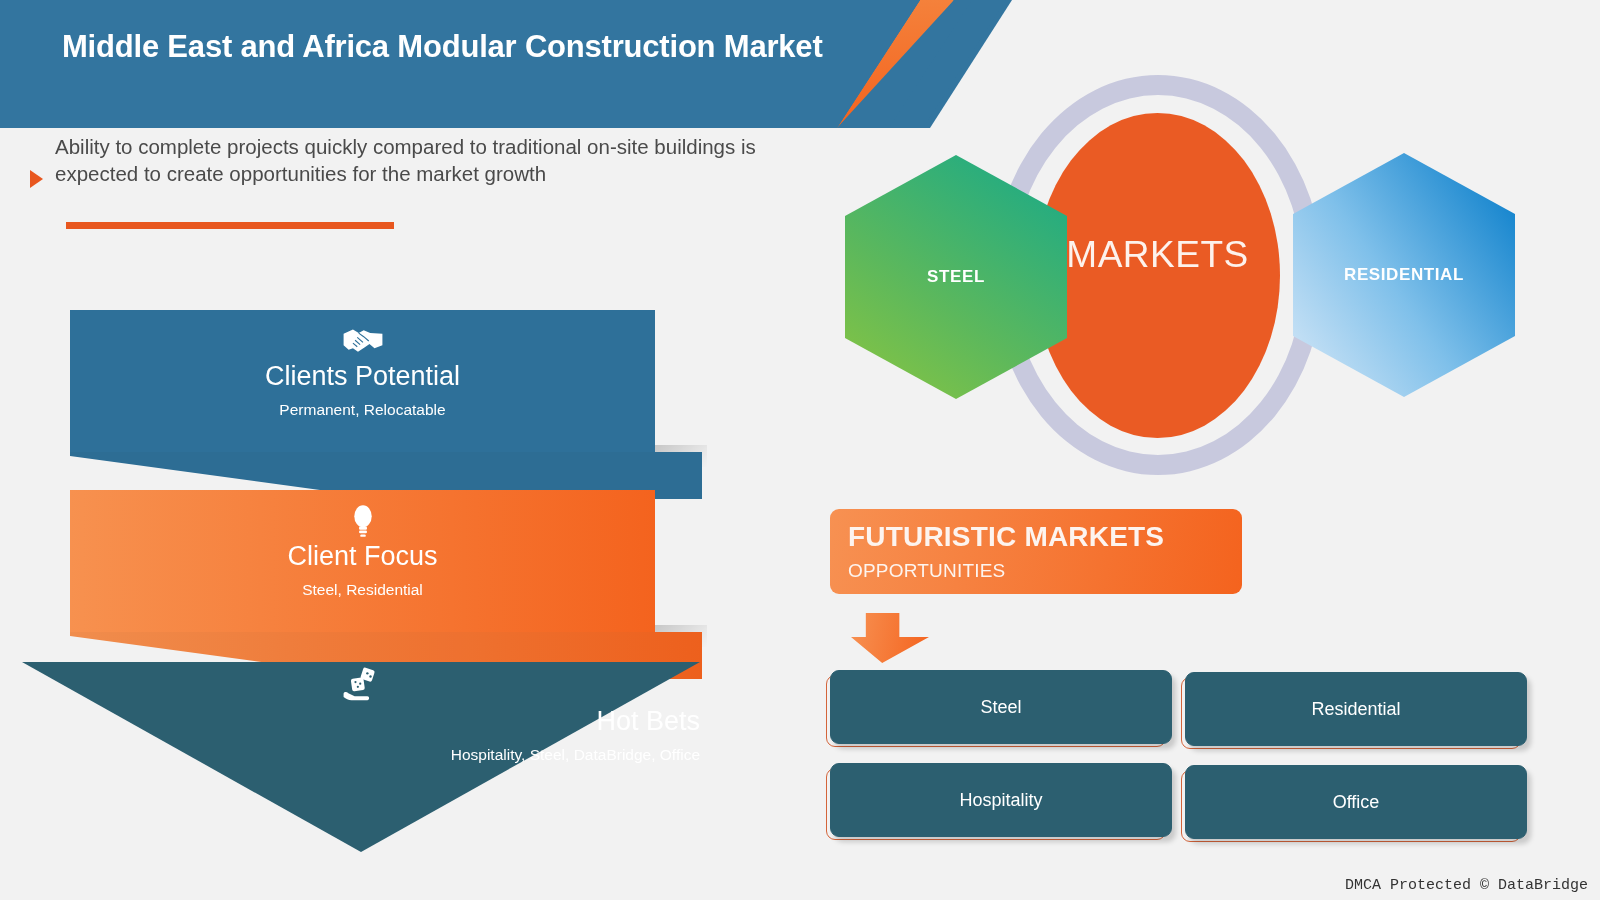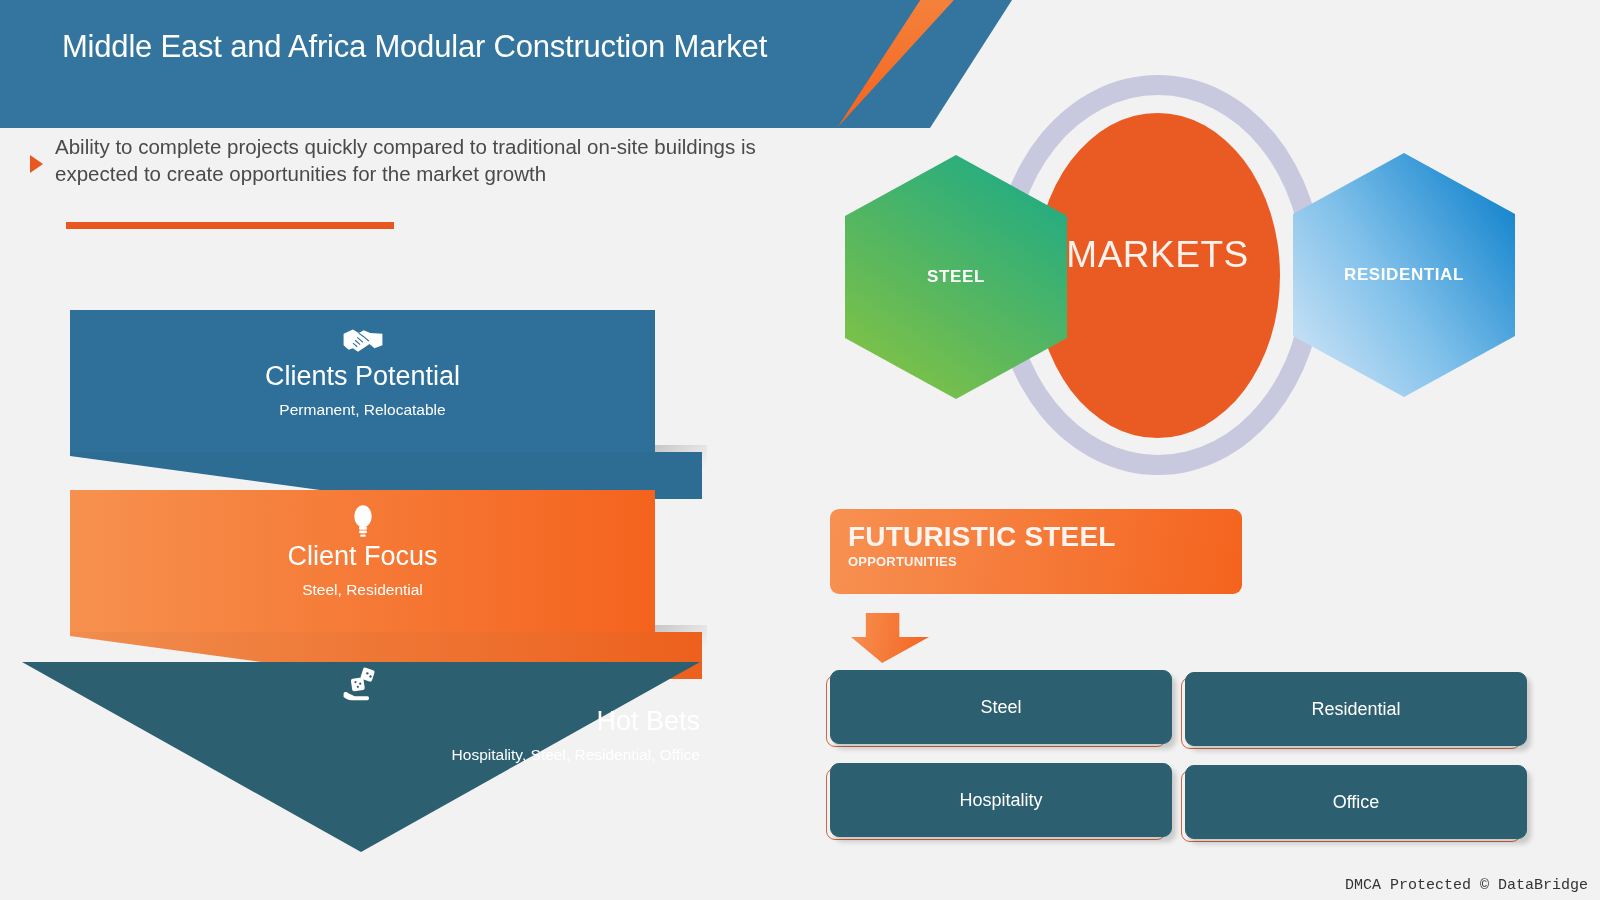--- a/index.html
+++ b/index.html
@@ -28,21 +28,21 @@
     background: #33759f;
     clip-path: polygon(0 0, 1012px 0, 930px 128px, 0 128px);
   }
   .header-title {
     position: absolute;
     left: 62px;
     top: 26px;
     width: 820px;
     color: #ffffff;
     font-size: 31px;
-    font-weight: normal;
+    font-weight: bold;
     line-height: 1.33;
     letter-spacing: -0.2px;
   }
   .stripe {
     position: absolute;
     top: 0;
     height: 128px;
   }
   .stripe-orange {
     left: 920px;
@@ -60,21 +60,21 @@
     transform-origin: top left;
   }
 
   
   .subtitle-row {
     position: absolute;
     left: 30px;
     top: 133px;
     width: 820px;
     display: flex;
-    align-items: center;
+    align-items: flex-end;
   }
   .bullet-triangle {
     width: 0;
     height: 0;
     margin-top: 7px;
     margin-right: 12px;
     border-left: 13px solid #e8571f;
     border-top: 9px solid transparent;
     border-bottom: 9px solid transparent;
     flex: none;
@@ -259,21 +259,21 @@
     top: 509px;
     width: 412px;
     height: 85px;
     border-radius: 9px;
     background: linear-gradient(100deg, #f79152 0%, #f4631e 100%);
     color: #fdf4ef;
     padding: 13px 0 0 18px;
     box-sizing: border-box;
   }
   .fm-l1 { font-size: 28px; font-weight: bold; letter-spacing: 0.2px; line-height: 1.08; }
-  .fm-l2 { font-size: 13px; font-weight: bold; letter-spacing: 0.2px; margin-top: 2px; }
+  .fm-l2 { font-size: 19px; font-weight: normal; letter-spacing: 0.2px; margin-top: 8px; }
   .fm-arrow {
     position: absolute;
     left: 851px;
     top: 613px;
     width: 78px;
     height: 50px;
     background: linear-gradient(100deg, #f79152 0%, #f4631e 100%);
     clip-path: polygon(19% 0, 62% 0, 62% 48%, 100% 48%, 40% 100%, 0 48%, 19% 48%);
   }
 
@@ -380,40 +380,40 @@
         <rect x="27" y="2" width="15" height="15" rx="2.5" transform="rotate(18 34 9)" fill="#ffffff"></rect>
         <rect x="14" y="14" width="16" height="16" rx="2.5" transform="rotate(-8 22 22)" fill="#ffffff"></rect>
         <circle cx="34" cy="8" r="1.5" fill="#2c5f70"></circle>
         <circle cx="38" cy="12" r="1.5" fill="#2c5f70"></circle>
         <circle cx="19" cy="19" r="1.4" fill="#2c5f70"></circle>
         <circle cx="25" cy="21" r="1.4" fill="#2c5f70"></circle>
         <circle cx="22" cy="25" r="1.4" fill="#2c5f70"></circle>
         <path fill="#ffffff" d="M4 34 C4 31 8 31 10 33 L18 37 L34 37 C37 37 37 42 34 42 L14 42 C10 42 7 40 4 38 Z"></path>
       </svg>
       <div class="stage-title">Hot Bets</div>
-      <div class="stage-sub">Hospitality, Steel, Residential, Office</div>
+      <div class="stage-sub">Hospitality, Steel, DataBridge, Office</div>
     </div>
   </div>
 
   <div class="markets">
     <div class="ring"></div>
     <div class="circle-core"></div>
     <div class="hex hex-left">
       <span class="hex-label">STEEL</span>
     </div>
     <div class="hex hex-right">
       <span class="hex-label">RESIDENTIAL</span>
     </div>
     <div class="core-text">
       <div class="core-line2">MARKETS</div>
     </div>
   </div>
 
   <div class="fm-box">
-    <div class="fm-l1">FUTURISTIC STEEL</div>
+    <div class="fm-l1">FUTURISTIC MARKETS</div>
     <div class="fm-l2">OPPORTUNITIES</div>
   </div>
   <div class="fm-arrow"></div>
 
   <div class="cards">
     <div class="card-under u1"></div>
     <div class="card-under u2"></div>
     <div class="card-under u3"></div>
     <div class="card-under u4"></div>
     <div class="card c1">Steel</div>

